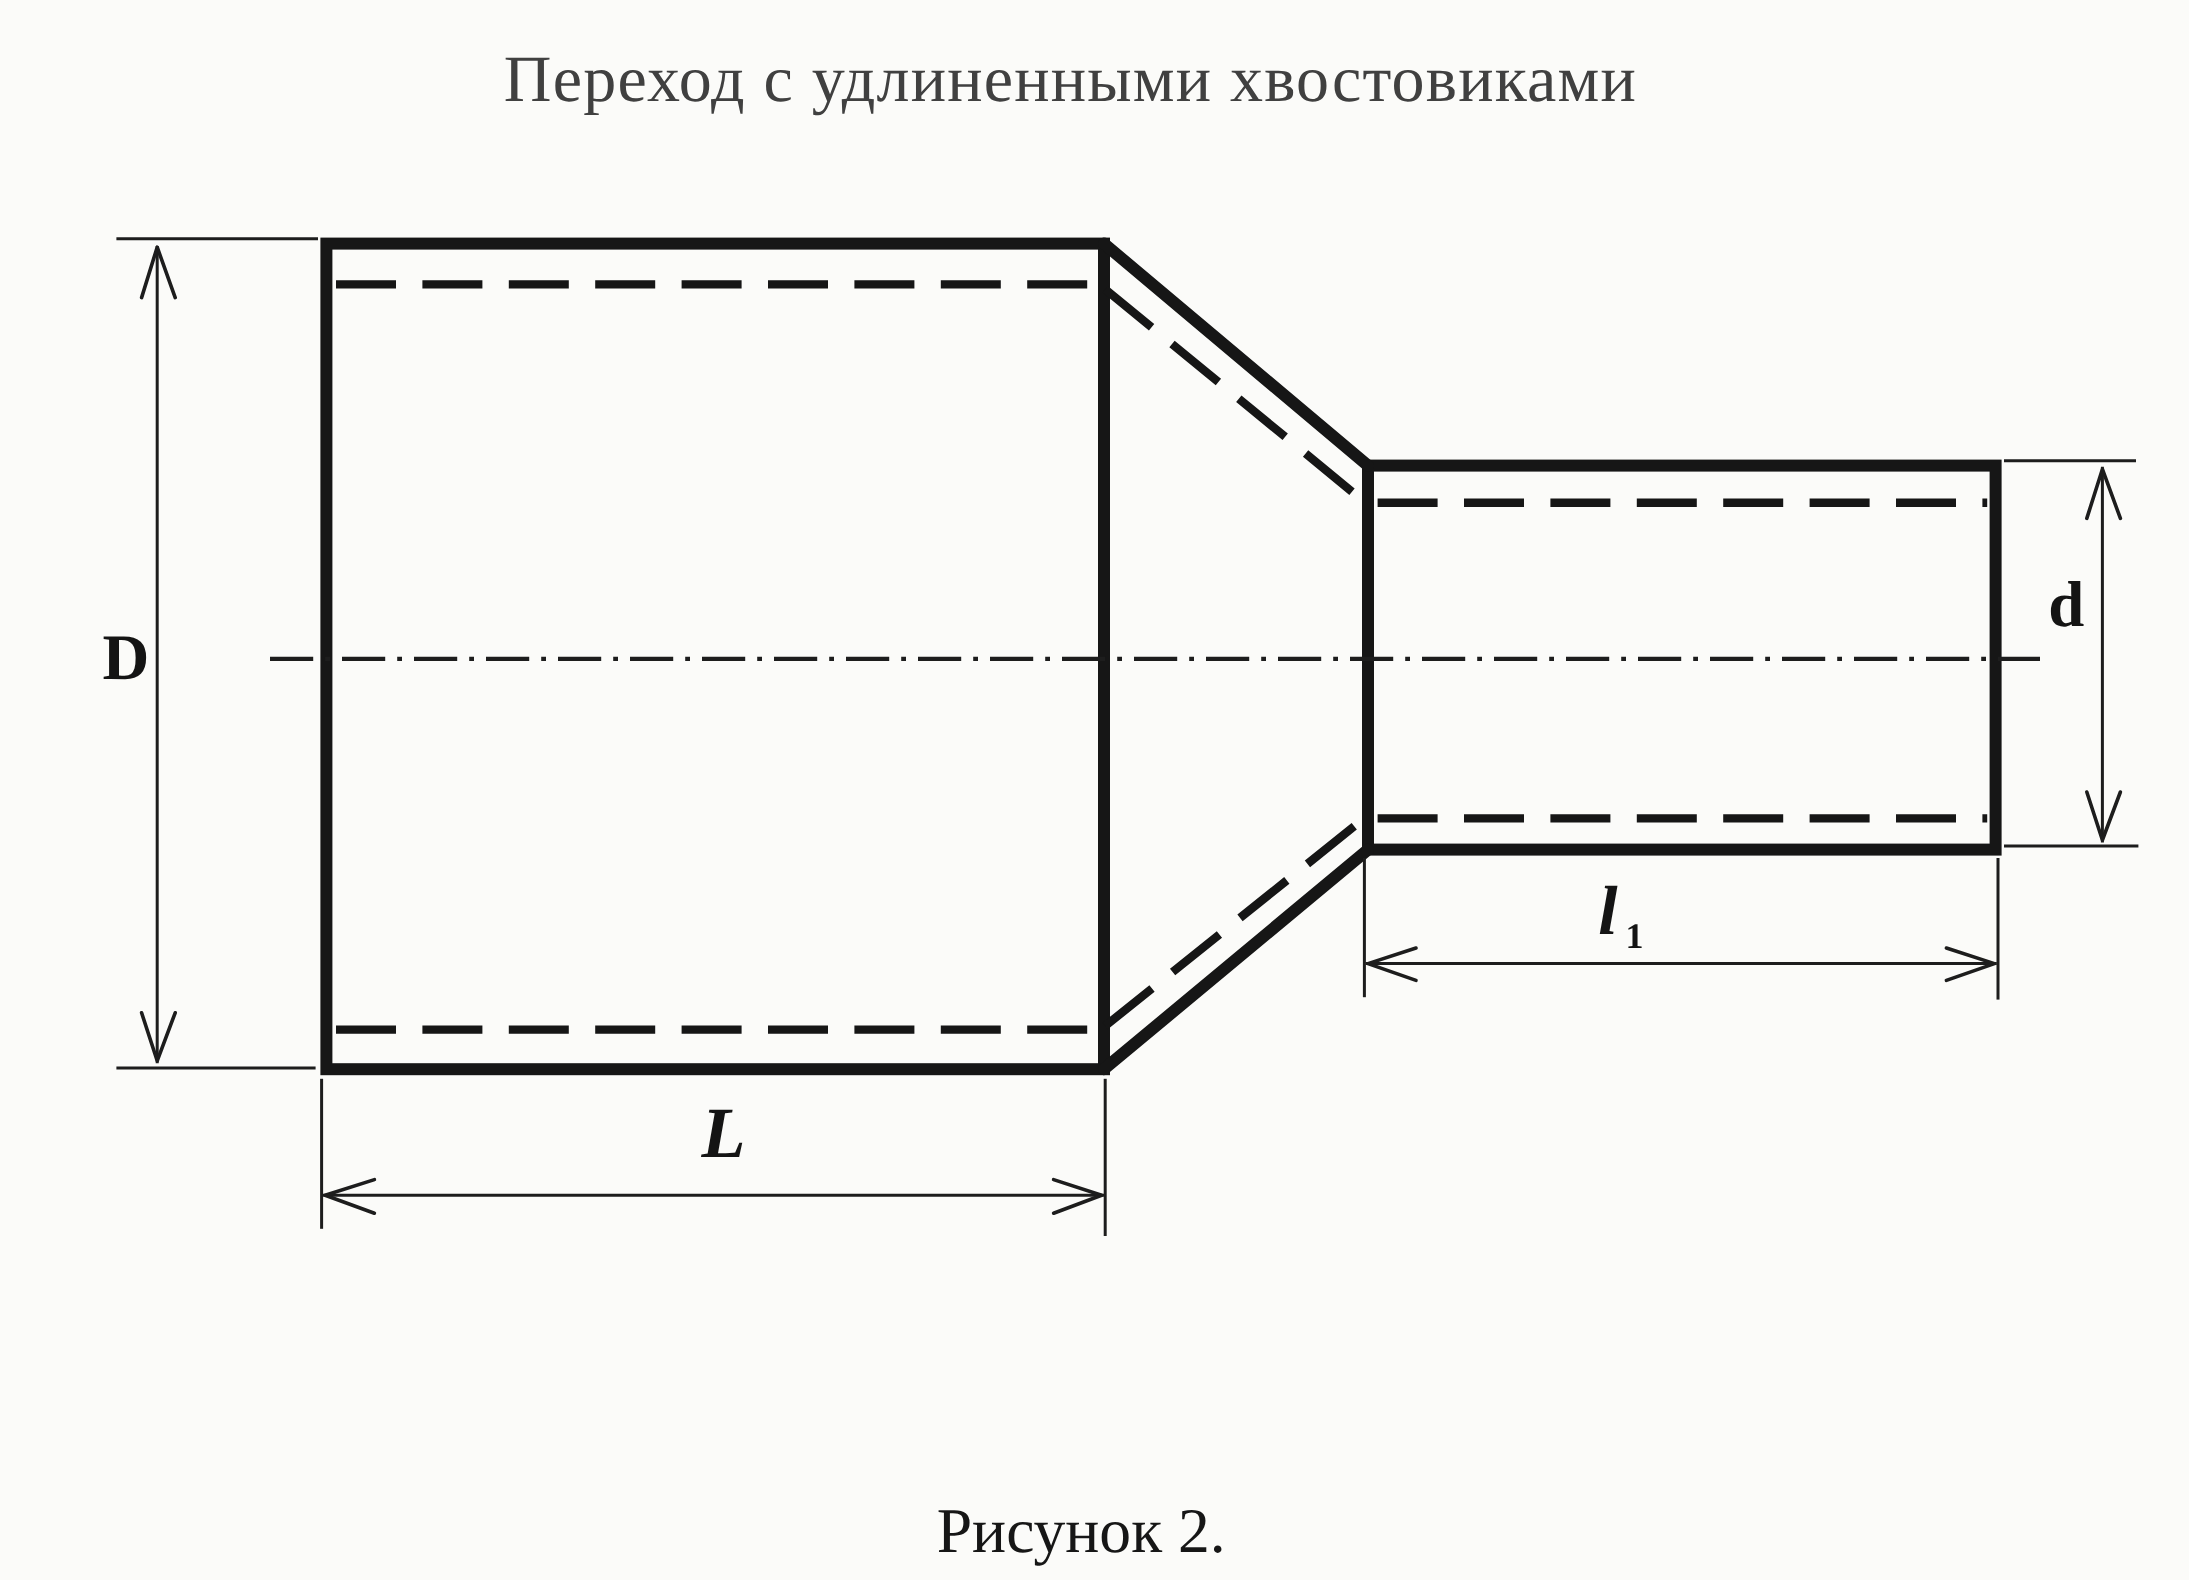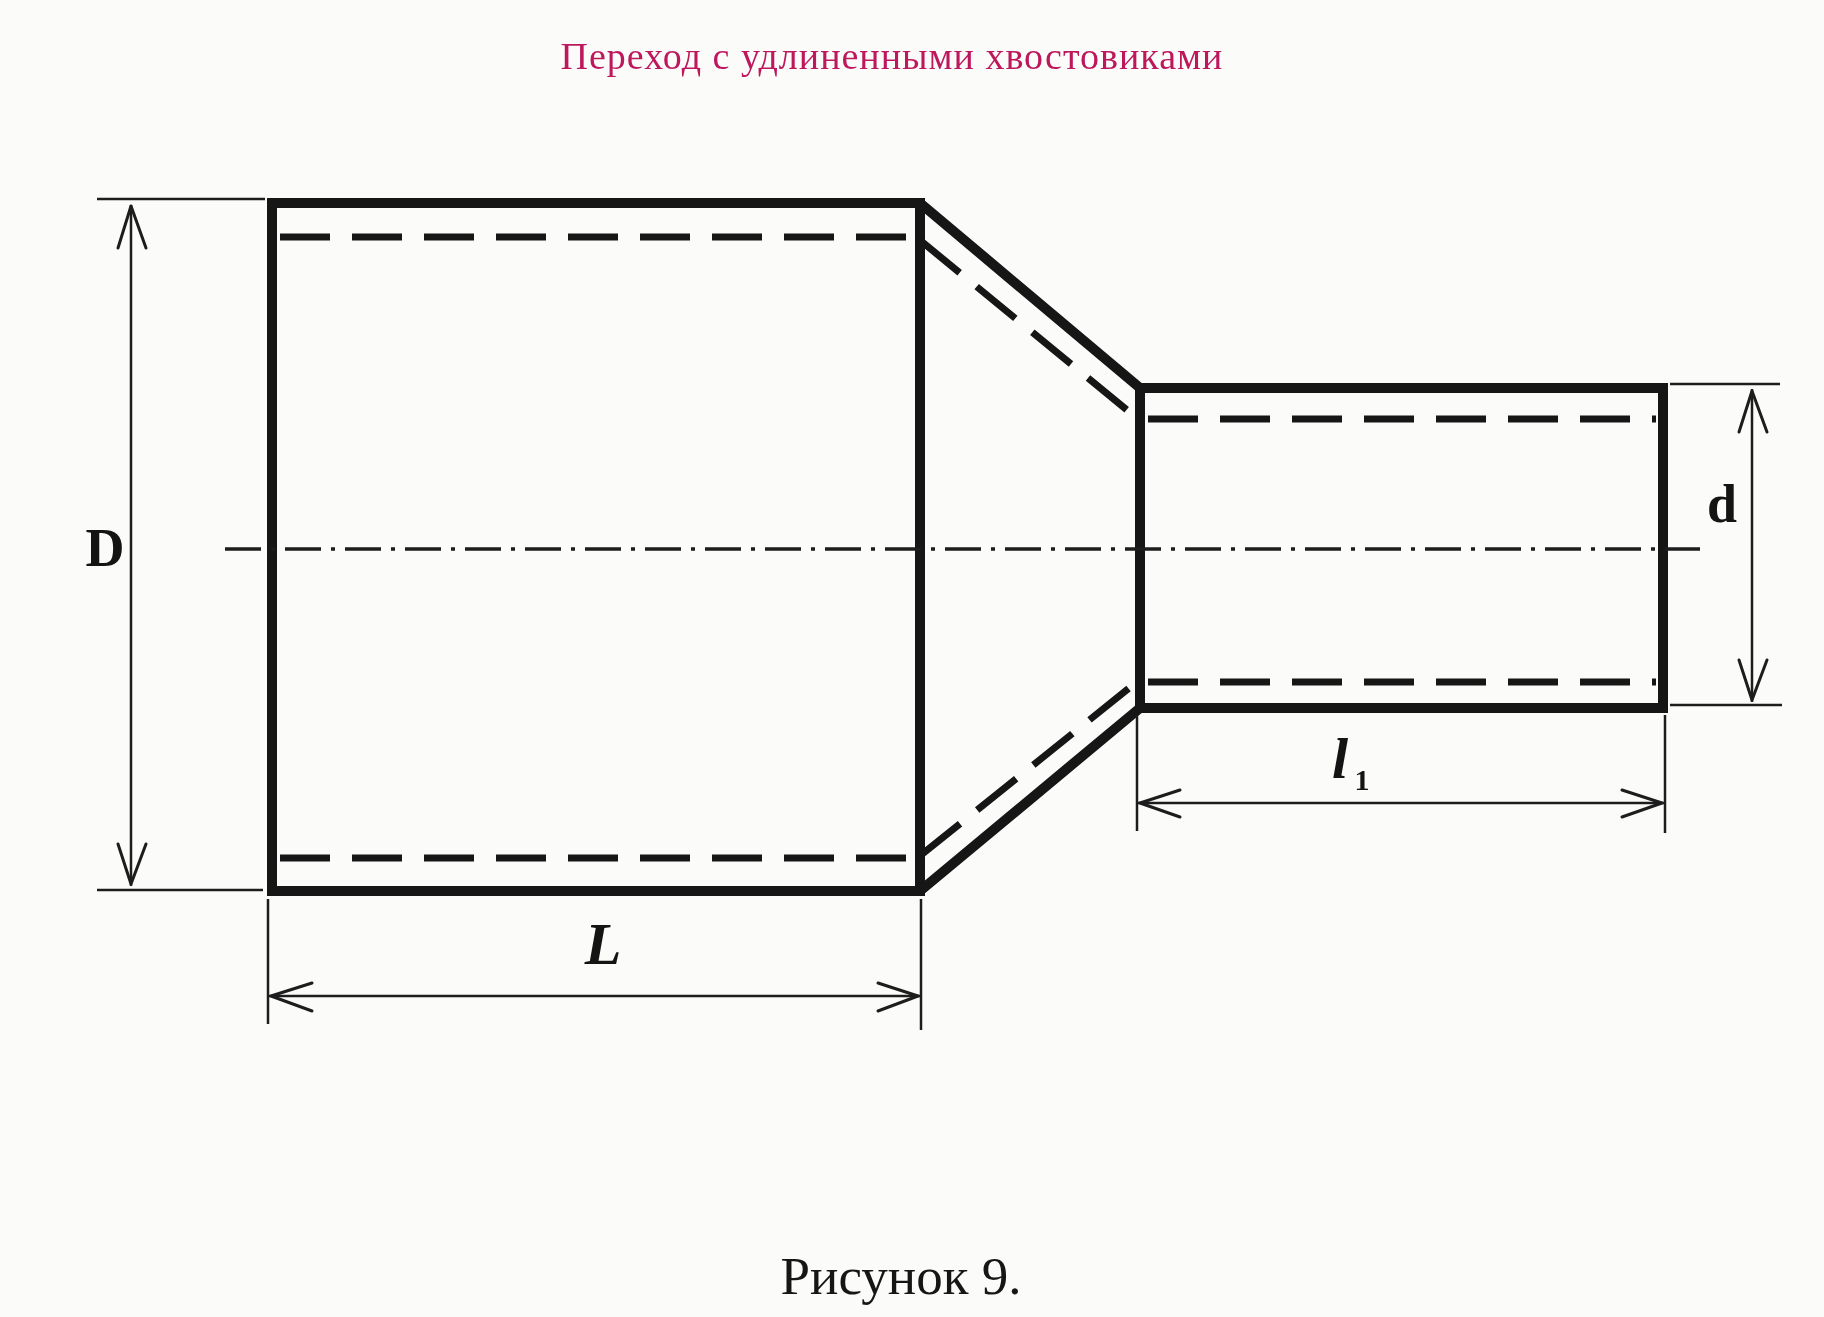--- a/index.html
+++ b/index.html
@@ -8,21 +8,21 @@
     background:#ffffff;
     font-family:"Liberation Serif","DejaVu Serif",serif;
     overflow:hidden;
   }
   .page{
     position:relative;width:1824px;height:1317px;
     background:#fbfbf9;
   }
   .title{
     position:absolute;top:34px;left:892px;transform:translateX(-50%);
-    font-size:38px;color:#be185d;white-space:nowrap;letter-spacing:1px;
+    font-size:55px;color:#404040;white-space:nowrap;letter-spacing:1px;
   }
   .caption{
     position:absolute;top:1246px;left:901px;transform:translateX(-50%);
     font-size:53px;color:#161616;white-space:nowrap;
   }
   svg.drawing{position:absolute;left:0;top:0;}
   .outline{stroke:#161616;stroke-width:10;fill:none;stroke-linecap:round;}
   .inner-dash{stroke:#161616;stroke-width:7;fill:none;stroke-dasharray:50 22;}
   .centerline{stroke:#1d1d1d;stroke-width:3.5;fill:none;stroke-dasharray:36 10 4 10;}
   .dim{stroke:#1d1d1d;stroke-width:2.5;fill:none;}
@@ -75,15 +75,15 @@
     <text class="dimlabel" x="1362" y="790" font-size="30" text-anchor="middle">1</text>
 
     <line class="dim" x1="1670" y1="384" x2="1780" y2="384"></line>
     <line class="dim" x1="1670" y1="705" x2="1782" y2="705"></line>
     <line class="dim" x1="1752" y1="389" x2="1752" y2="702"></line>
     <path class="arrow" d="M1739,432 L1752,391 L1767,432"></path>
     <path class="arrow" d="M1739,660 L1752,700 L1767,660"></path>
     <text class="dimlabel" x="1722" y="522" font-size="54" text-anchor="middle">d</text>
   </svg>
 
-  <div class="caption">Рисунок 9.</div>
+  <div class="caption">Рисунок 2.</div>
 
 </div>
 
 </body></html>

